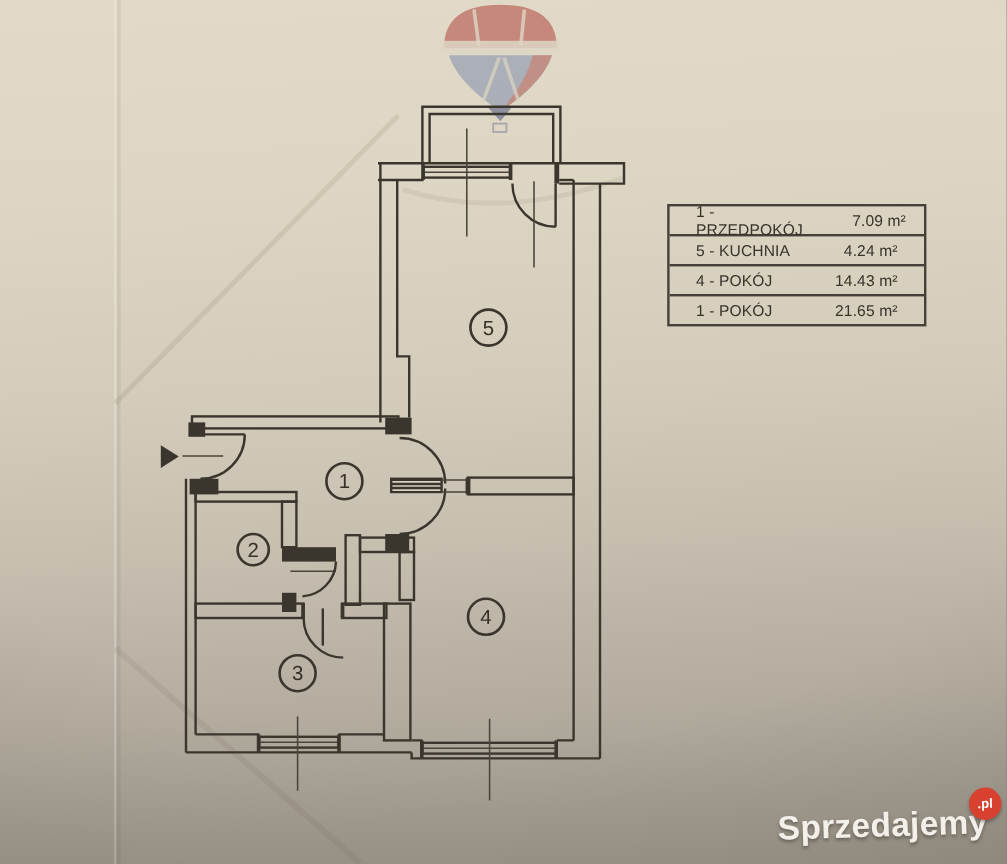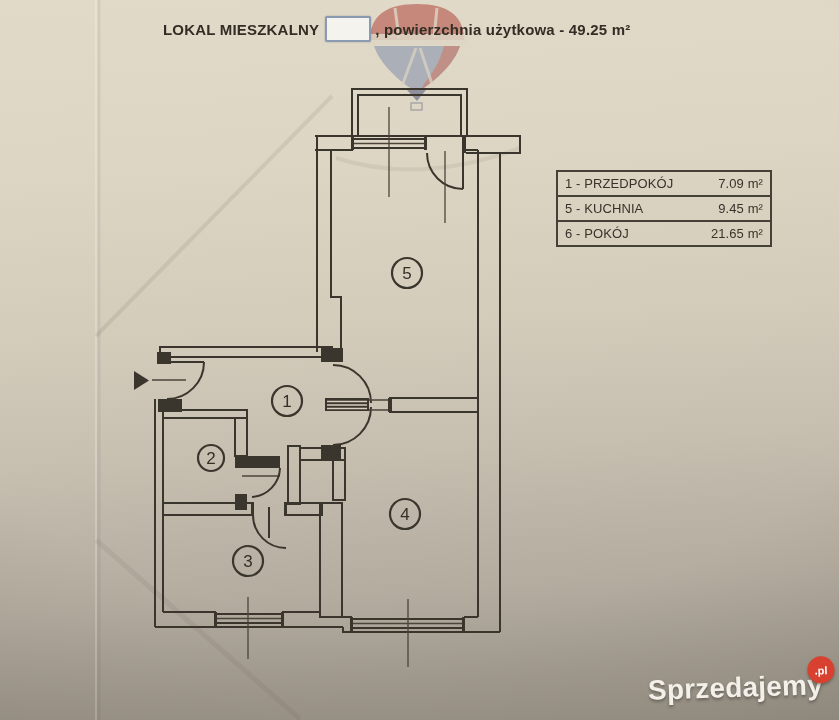--- a/index.html
+++ b/index.html
@@ -17,21 +17,21 @@
   .circ{stroke:#3b362d;stroke-width:2.2;fill:none;}
   .rnum{font-family:"Liberation Sans",sans-serif;font-size:17px;fill:#352f26;text-anchor:middle;}
   
   #title{position:absolute;left:163px;top:16px;display:flex;align-items:center;
     font-size:15px;font-weight:700;color:#322d25;letter-spacing:.2px;z-index:5;}
   #unit-box{display:inline-block;width:42px;height:22px;margin:0 4px 0 6px;
     background:#f4f3ee;border:2px solid #8a9ab0;border-radius:2px;box-shadow:0 0 2px rgba(80,90,110,.4);}
   
   #legend{position:absolute;left:556px;top:170px;width:212px;border:2px solid #454038;z-index:4;}
   .lrow{display:flex;justify-content:space-between;align-items:center;height:23px;
-    border-bottom:2px solid #454038;padding:0 7px;font-size:13px;color:#37322a;letter-spacing:.1px;}
+    border-bottom:2px solid #454038;padding:0 22px;font-size:13px;color:#37322a;letter-spacing:.1px;}
   .lrow:last-child{border-bottom:none;}
   .larea{white-space:nowrap;margin-left:41px;}
   
   #brand{position:absolute;right:16px;bottom:16px;transform:rotate(-1.8deg);z-index:6;}
   #brand .word{font-size:28px;font-weight:700;color:#f3f0ea;letter-spacing:.2px;
     text-shadow:0 2px 3px rgba(45,40,32,.45);}
   #brand .badge{position:absolute;right:-12px;top:-13px;width:27px;height:27px;border-radius:50%;
     background:#d8402f;display:flex;align-items:center;justify-content:center;
     box-shadow:0 2px 3px rgba(45,40,32,.4);}
   #brand .badge span{color:#fff;font-size:11px;font-weight:700;}
@@ -155,37 +155,36 @@
       <text class="rnum" x="211" y="464">2</text>
       <circle class="circ" cx="248" cy="561" r="15"></circle>
       <text class="rnum" x="248" y="567">3</text>
       <circle class="circ" cx="405" cy="514" r="15"></circle>
       <text class="rnum" x="405" y="520">4</text>
       <circle class="circ" cx="407" cy="273" r="15"></circle>
       <text class="rnum" x="407" y="279">5</text>
     </g>
   </svg>
 
-  <div id="title">
-    <span>LOKAL MIESZKALNY</span>
-    <span id="unit-box"></span>
-    <span>, powierzchnia użytkowa - 49.25 m²</span>
-  </div>
 
   <div id="legend">
     <div class="lrow">
       <span>1 - PRZEDPOKÓJ</span>
       <span class="larea">7.09 m²</span>
     </div>
     <div class="lrow">
       <span>5 - KUCHNIA</span>
-      <span class="larea">9.45 m²</span>
+      <span class="larea">4.24 m²</span>
     </div>
     <div class="lrow">
-      <span>6 - POKÓJ</span>
+      <span>4 - POKÓJ</span>
+      <span class="larea">14.43 m²</span>
+    </div>
+    <div class="lrow">
+      <span>1 - POKÓJ</span>
       <span class="larea">21.65 m²</span>
     </div>
   </div>
 
   <div id="brand">
     <span class="word">Sprzedajemy</span>
     <span class="badge">
       <span>.pl</span>
     </span>
   </div>

